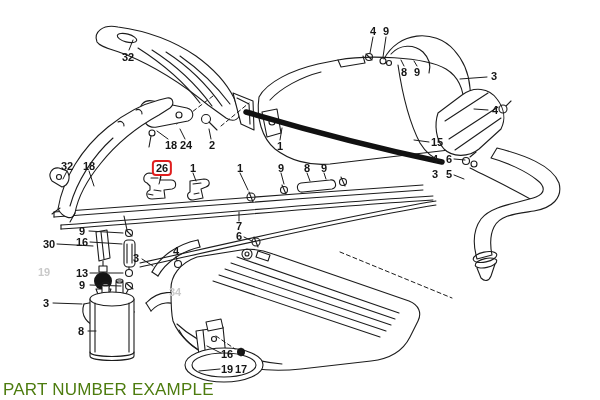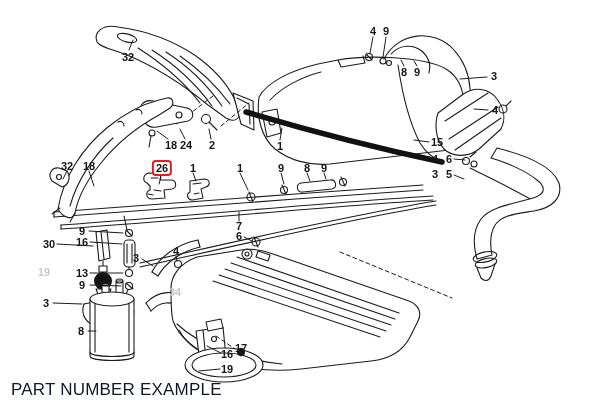--- a/index.html
+++ b/index.html
@@ -11,22 +11,22 @@
   svg .fillw{fill:#ffffff;}
   svg .fillk{fill:#141414;stroke:none;}
   svg .thick{stroke:#111;stroke-width:5.5;}
   svg .lead{stroke-width:1;}
   svg .dash{stroke-dasharray:4 3;stroke-width:1;}
   :root{--hl:#e01e1e;}
   .num{position:absolute;transform:translate(-50%,-50%);
        font:bold 11px "Liberation Sans",sans-serif;color:#161616;white-space:nowrap;}
   .num.faint{color:#c9c9c9;}
   .num.boxed{border:2px solid var(--hl);border-radius:4px;padding:0 2px;background:#fff;}
-  .caption{position:absolute;left:11px;top:380px;
-       font:500 17px "Liberation Sans",sans-serif;color:#0f172a;letter-spacing:.2px;}
+  .caption{position:absolute;left:3px;top:380px;
+       font:500 17px "Liberation Sans",sans-serif;color:#4d7c0f;letter-spacing:.2px;}
 </style>
 </head>
 <body>
 
 <div class="screen">
 
   <svg width="600" height="400" viewBox="0 0 600 400">
 
     <g>
       <path class="fillw" d="M97,42 C93,32 103,24 118,27 C148,31 174,41 196,56 C214,69 227,84 234,98 L239,111 C241,119 234,123 226,118 L208,105 C186,87 156,67 127,55 C111,49 100,47 97,42 Z"></path>
@@ -236,18 +236,18 @@
     <div class="num" style="left:49px;top:244px">30</div>
     <div class="num" style="left:136px;top:258px">3</div>
     <div class="num" style="left:176px;top:251px">4</div>
     <div class="num" style="left:82px;top:273px">13</div>
     <div class="num" style="left:82px;top:285px">9</div>
     <div class="num" style="left:46px;top:303px">3</div>
     <div class="num" style="left:81px;top:331px">8</div>
     <div class="num faint" style="left:44px;top:272px">19</div>
     <div class="num faint" style="left:175px;top:292px">34</div>
     <div class="num" style="left:227px;top:354px">16</div>
-    <div class="num" style="left:241px;top:348px">17</div>
+    <div class="num" style="left:241px;top:369px">17</div>
     <div class="num" style="left:227px;top:369px">19</div>
   </div>
 
   <div class="caption">PART NUMBER EXAMPLE</div>
 </div>
 
 </body></html>

